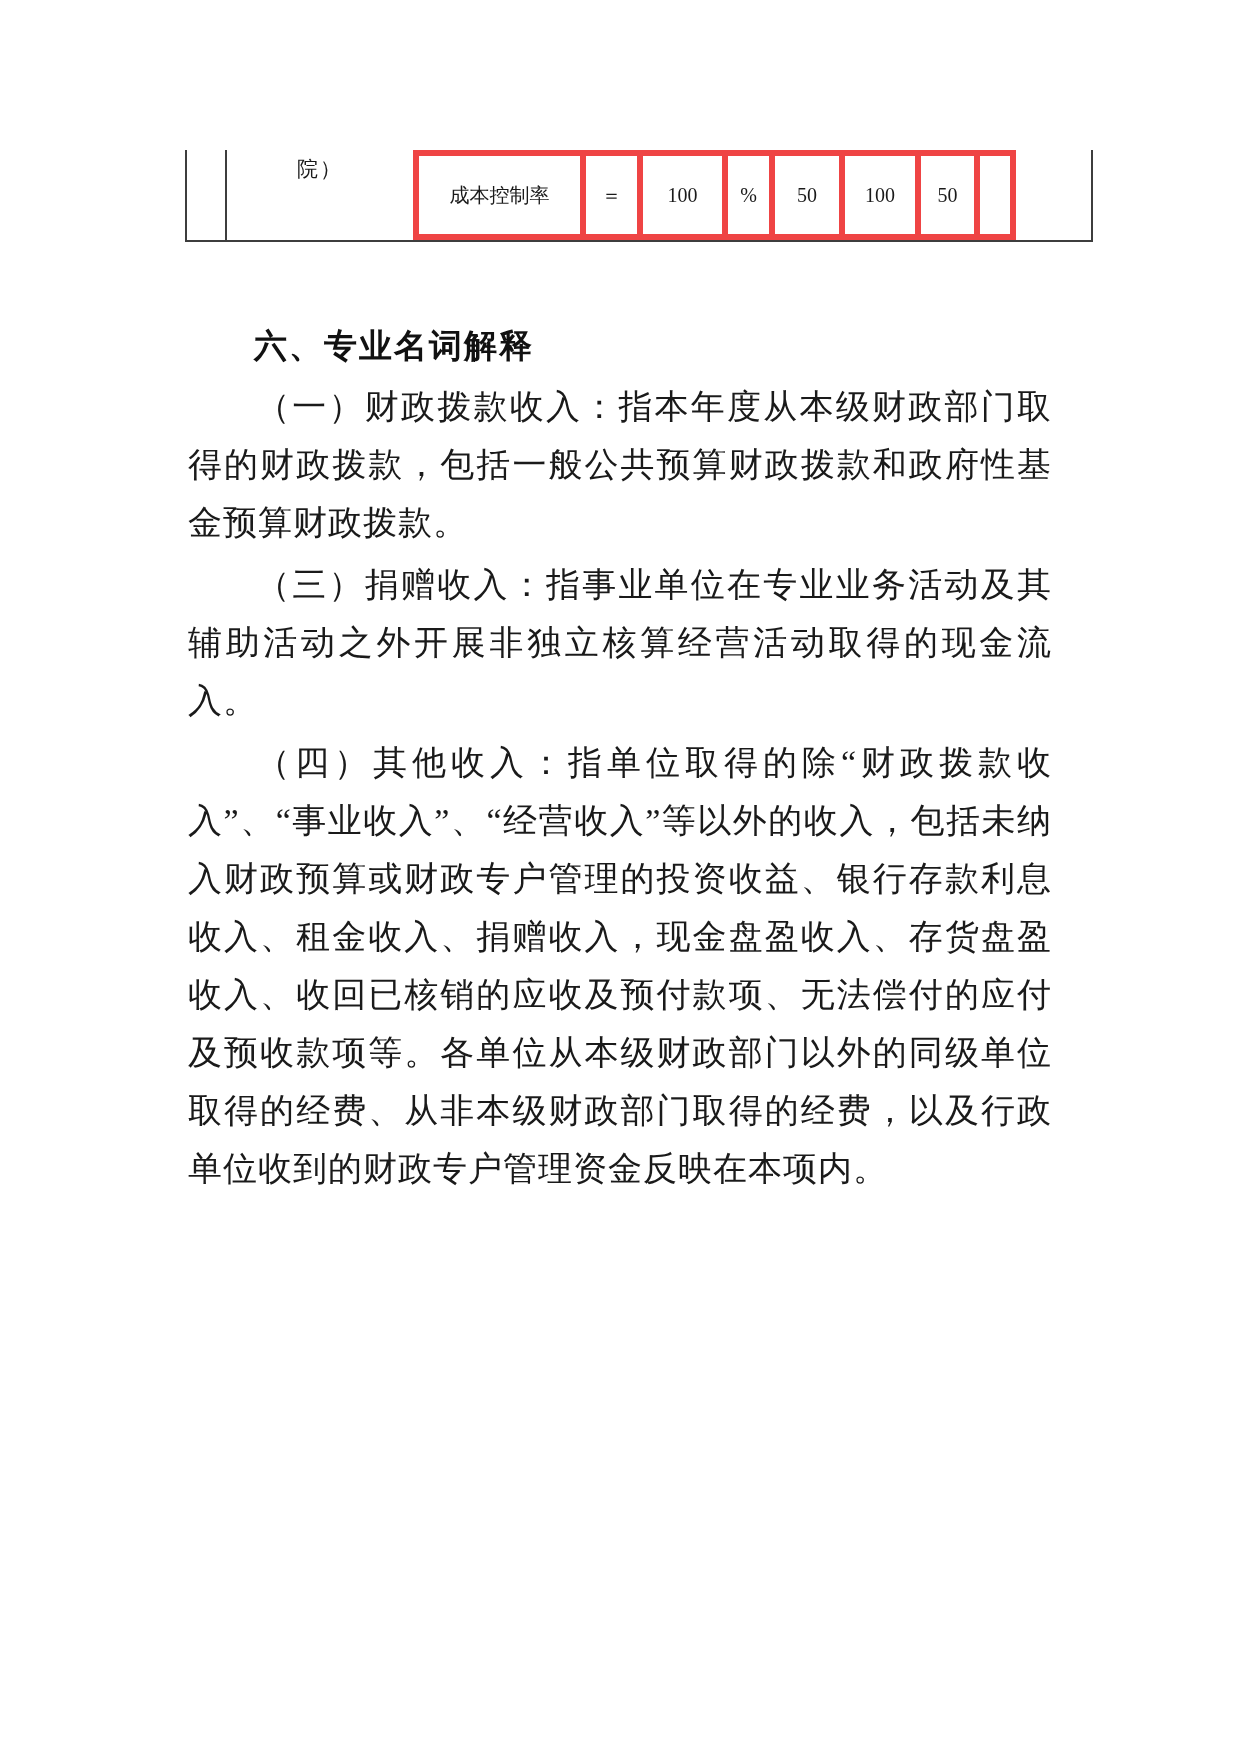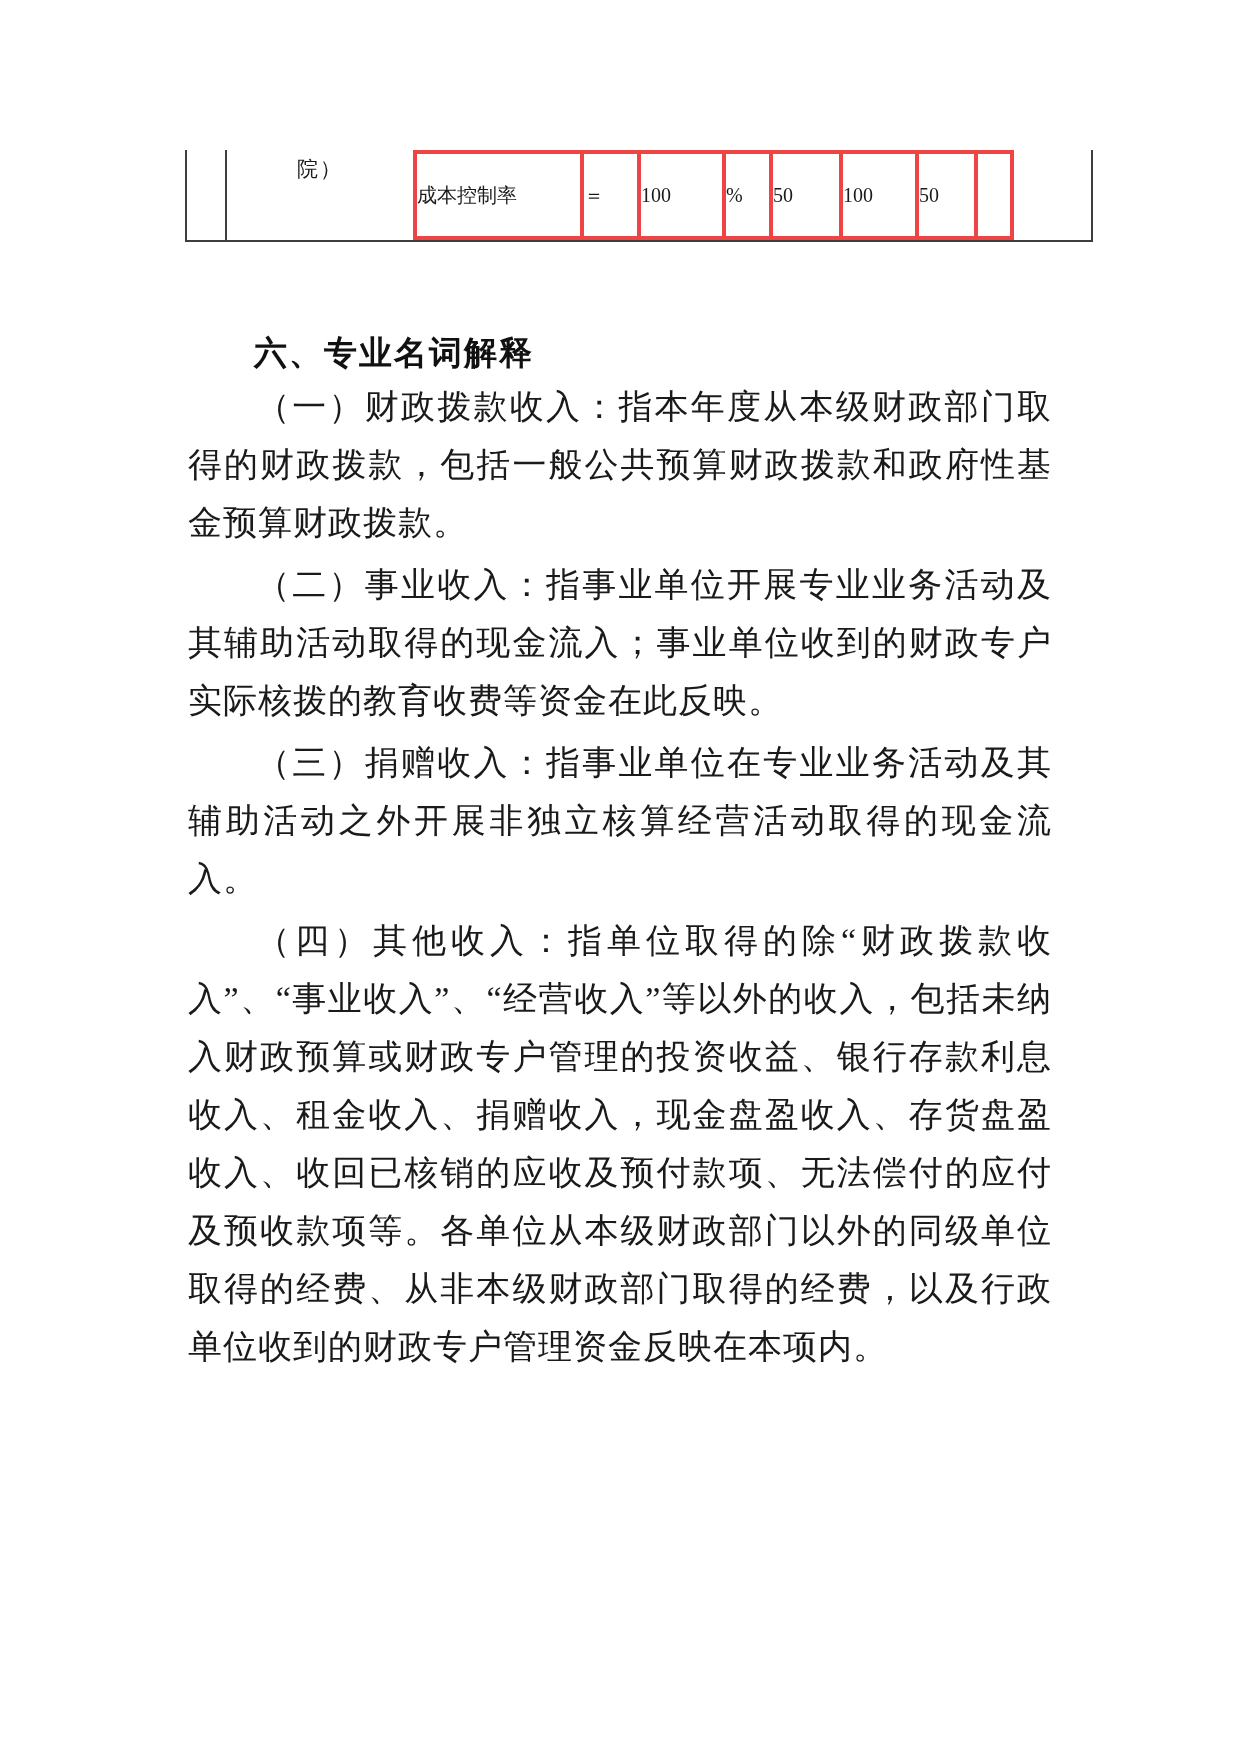--- a/index.html
+++ b/index.html
@@ -40,33 +40,34 @@
   }
   table.inner {
     width: 597px;
     flex: 0 0 597px;
     height: 90px;
     table-layout: fixed;
     border-collapse: collapse;
     font-size: 20px;
   }
   table.inner td {
-    border: 4px solid #ef4444;
+    border: 6px solid #ef4444;
+    text-align: center;
     vertical-align: middle;
     height: 43px;
     overflow: hidden;
     white-space: nowrap;
   }
   .cell-c { flex: 1 1 auto; }
 
   
   .heading {
     position: absolute;
     left: 188px;
-    top: 331px;
+    top: 324px;
     width: 864px;
     padding-left: 66px;
     font-family: Liberation Mono, monospace;
     font-weight: bold;
     font-size: 33px;
     letter-spacing: 2px;
     color: #111111;
   }
   .content {
     position: absolute;
@@ -117,18 +118,17 @@
         </tr>
       </tbody>
     </table>
     <div class="cell-c"></div>
   </div>
 
   <h2 class="heading">六、专业名词解释</h2>
 
   <div class="content">
     <p>（一）财政拨款收入：指本年度从本级财政部门取得的财政拨款，包括一般公共预算财政拨款和政府性基金预算财政拨款。</p>
-    <p>（二）事业收入：指事业单位开展专业业务活动及其辅助活动取得的现金流入；事业单位收到的财政专户实际核拨的教育收费等资金在此反映。</p>
     <p>（三）捐赠收入：指事业单位在专业业务活动及其辅助活动之外开展非独立核算经营活动取得的现金流入。</p>
     <p>（四）其他收入：指单位取得的除“财政拨款收入”、“事业收入”、“经营收入”等以外的收入，包括未纳入财政预算或财政专户管理的投资收益、银行存款利息收入、租金收入、捐赠收入，现金盘盈收入、存货盘盈收入、收回已核销的应收及预付款项、无法偿付的应付及预收款项等。各单位从本级财政部门以外的同级单位取得的经费、从非本级财政部门取得的经费，以及行政单位收到的财政专户管理资金反映在本项内。</p>
   </div>
 
 </div>
 
 </body></html>

